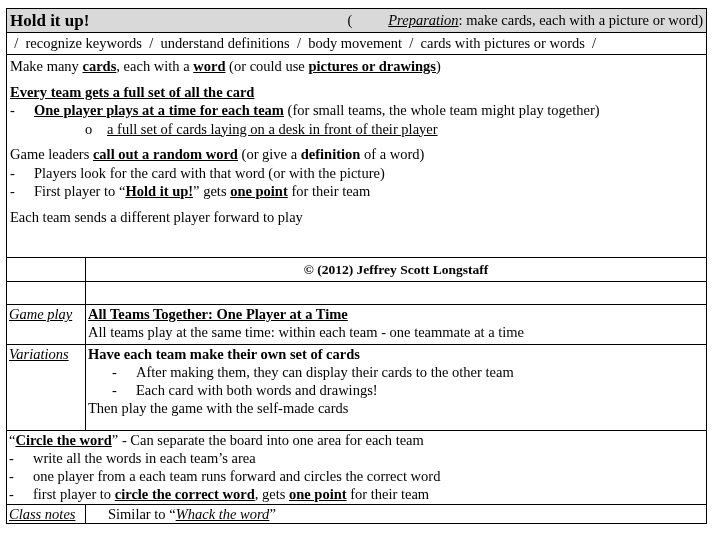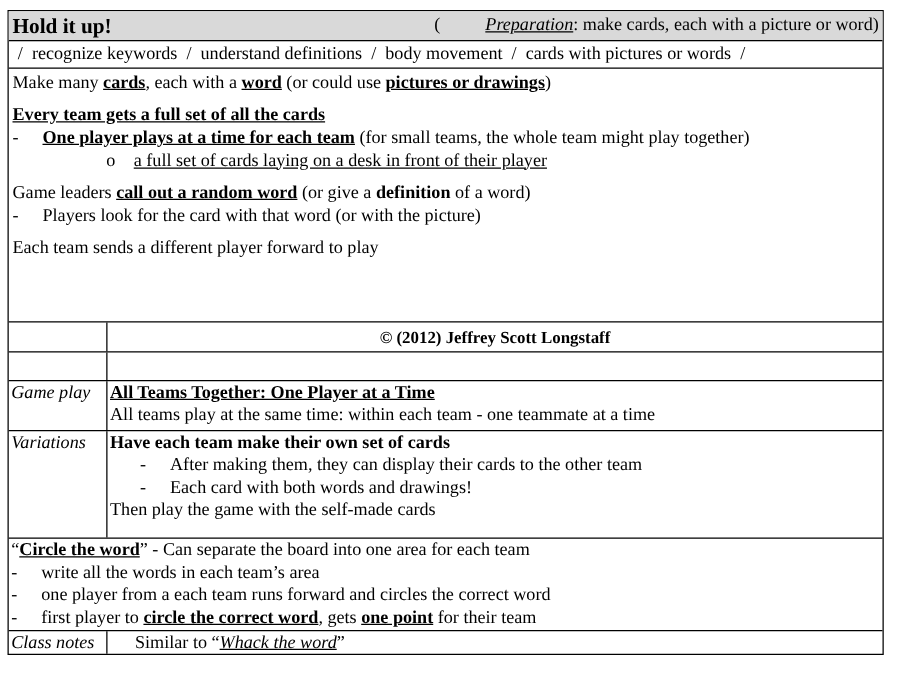--- a/index.html
+++ b/index.html
@@ -17,21 +17,21 @@
   .main-row p { margin: 0; }
   .gap { height: 7px; }
   .u { text-decoration: underline; }
   .b { font-weight: bold; }
   .bu { font-weight: bold; text-decoration: underline; }
   .i { font-style: italic; }
   .indent1 { padding-left: 24px; }
   .bullet-o { display: inline-block; padding-left: 75px; width: 22px; }
   .grid-row { display: flex; }
   .lbl-cell { width: 79px; border-right: 1px solid #000; box-sizing: border-box; padding: 0 2px; line-height: 18px;
-              font-style: italic; flex: none; }
+              font-style: italic; text-decoration: underline; flex: none; }
   .body-cell { flex: 1; padding: 0 2px; line-height: 18px; box-sizing: border-box; }
   .copy-row { height: 24px; }
   .copy-row .body-cell { text-align: center; font-weight: bold; font-size: 13.5px; line-height: 23px; }
   .blank-row { height: 23px; }
   .game-row { height: 40px; }
   .var-row { height: 86px; }
   .circle-row { height: 74px; flex-direction: column; }
   .notes-row { height: 18px; }
   .sub { padding-left: 24px; }
   .dash-lead { display: inline-block; width: 24px; }
@@ -44,26 +44,27 @@
   <div class="row title-row">
     <span class="title-text">Hold it up!</span>
     <span class="prep"><span>(</span><span class="lbl">Preparation</span><span>: make cards, each with a picture or word)</span></span>
   </div>
 
   <div class="row tags-row">  /  recognize keywords  /  understand definitions  /  body movement  /  cards with pictures or words  /</div>
 
   <div class="row main-row">
     <p><span>Make many </span><span class="bu">cards</span><span>, each with a </span><span class="bu">word</span><span> (or could use </span><span class="bu">pictures or drawings</span><span>)</span></p>
     <div class="gap"></div>
-    <p class="bu">Every team gets a full set of all the cards</p>
+    <p class="bu">Every team gets a full set of all the card</p>
     <p><span class="dash-lead">-</span><span class="bu">One player plays at a time for each team</span><span> (for small teams, the whole team might play together)</span></p>
     <p><span class="bullet-o">o</span><span class="u">a full set of cards laying on a desk in front of their player</span></p>
     <div class="gap"></div>
     <p><span>Game leaders </span><span class="bu">call out a random word</span><span> (or give a </span><span class="b">definition</span><span> of a word)</span></p>
     <p><span class="dash-lead">-</span><span>Players look for the card with that word (or with the picture)</span></p>
+    <p><span class="dash-lead">-</span><span>First player to “</span><span class="bu">Hold it up!</span><span>”  gets </span><span class="bu">one point</span><span> for their team</span></p>
     <div class="gap"></div>
     <p>Each team sends a different player forward to play</p>
   </div>
 
   <div class="row grid-row copy-row">
     <div class="lbl-cell"></div>
     <div class="body-cell">© (2012) Jeffrey Scott Longstaff</div>
   </div>
 
   <div class="row grid-row blank-row">

